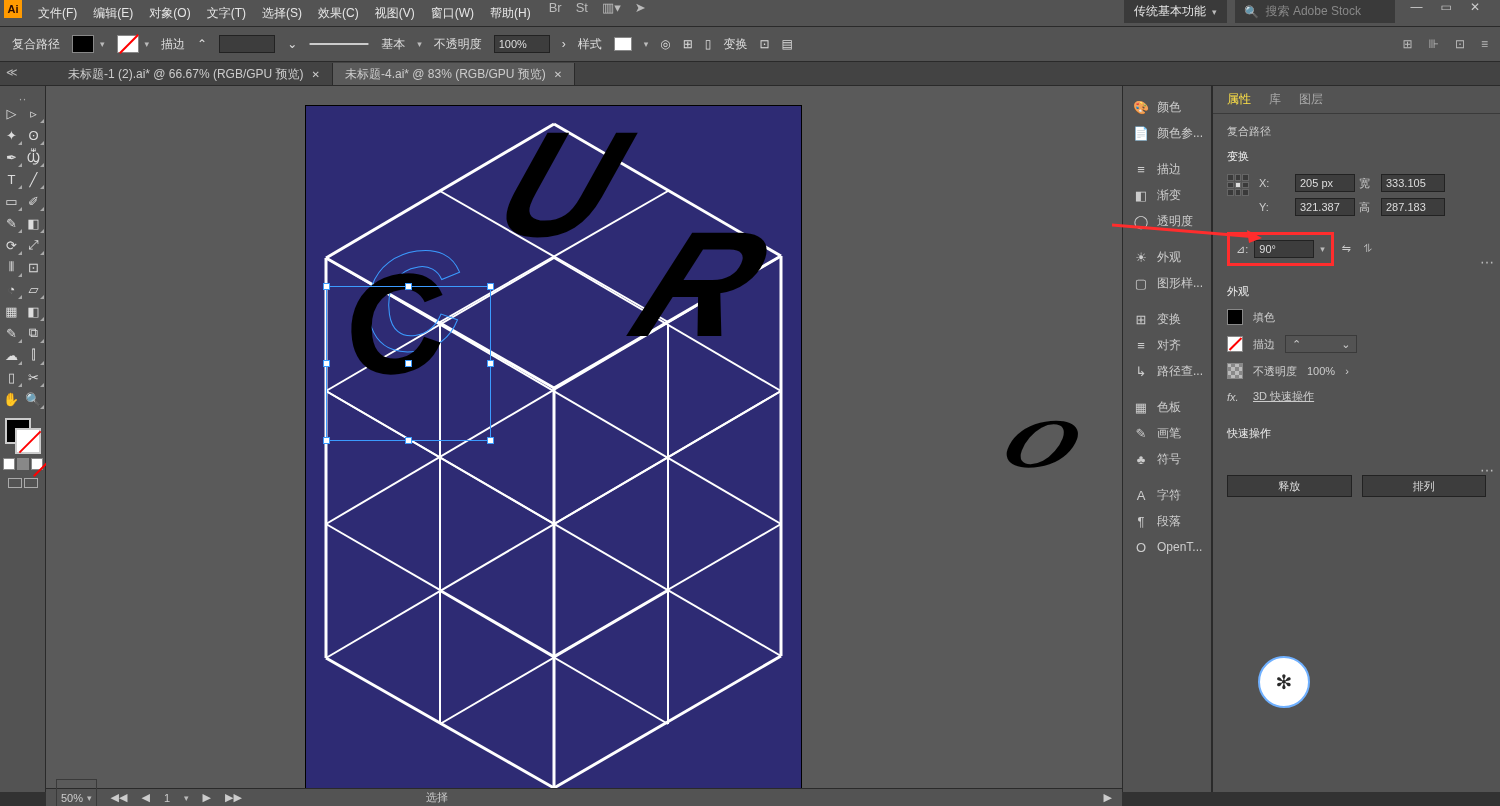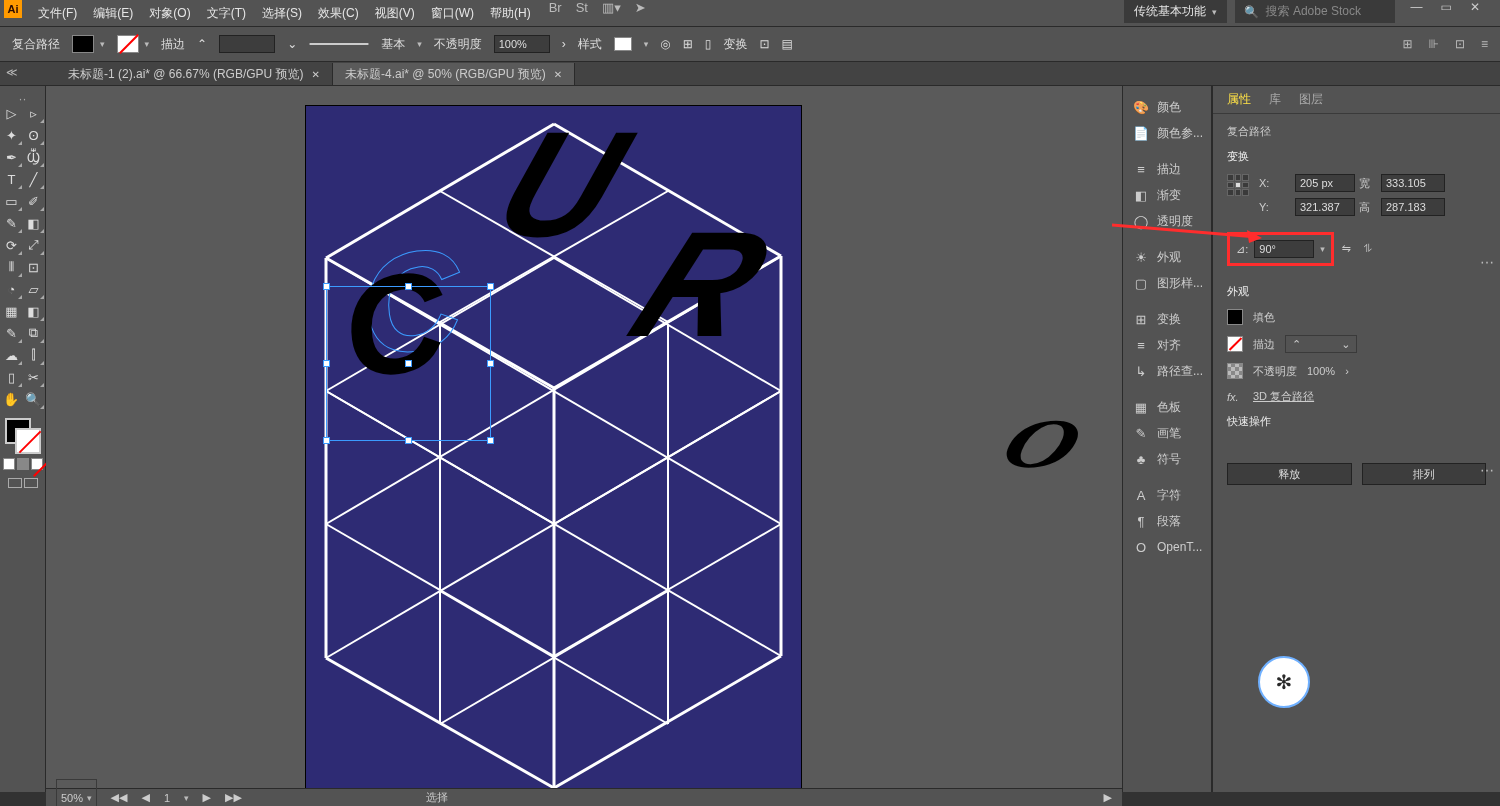--- a/index.html
+++ b/index.html
@@ -184,21 +184,21 @@
   </div>
 </div>
 
 <div class="tab-handle">≪</div>
 <div class="tabbar">
   <div class="tab">
       <span>未标题-1 (2).ai* @ 66.67% (RGB/GPU 预览)</span>
       <span class="close">✕</span>
     </div>
   <div class="tab active">
-      <span>未标题-4.ai* @ 50% (RGB/GPU 预览)</span>
+      <span>未标题-4.ai* @ 83% (RGB/GPU 预览)</span>
       <span class="close">✕</span>
     </div>
 </div>
 
 <div class="main">
 
   <div class="toolbox">
     <div style="color:#aaa;height:10px;">··</div>
     <div class="t-row">
         <div class="tool">▷</div>
@@ -457,25 +457,25 @@
           </div>
       </div>
       <div class="ap-row">
           <div class="ap-sw check"></div>
           <span>不透明度</span>
         <span>100%</span>
           <span>›</span>
       </div>
       <div class="ap-row">
           <span style="width:16px;font-style:italic;">fx.</span>
-          <span style="text-decoration:underline;">3D 复合路径</span>
+          <span style="text-decoration:underline;">3D 快速操作</span>
         </div>
       <span class="more" style="top:348px;">⋯</span>
 
-      <div class="sect-title" style="">快速操作</div>
+      <div class="sect-title" style="margin-top:12px;">快速操作</div>
       <div class="btns">
         <button>释放</button>
         <button>排列</button>
       </div>
     </div>
   </div>
 </div>
 
 <svg class="arrow-anno">
   <line x1="0" y1="6" x2="145" y2="18" stroke="#ff2d2d" stroke-width="3"></line>

